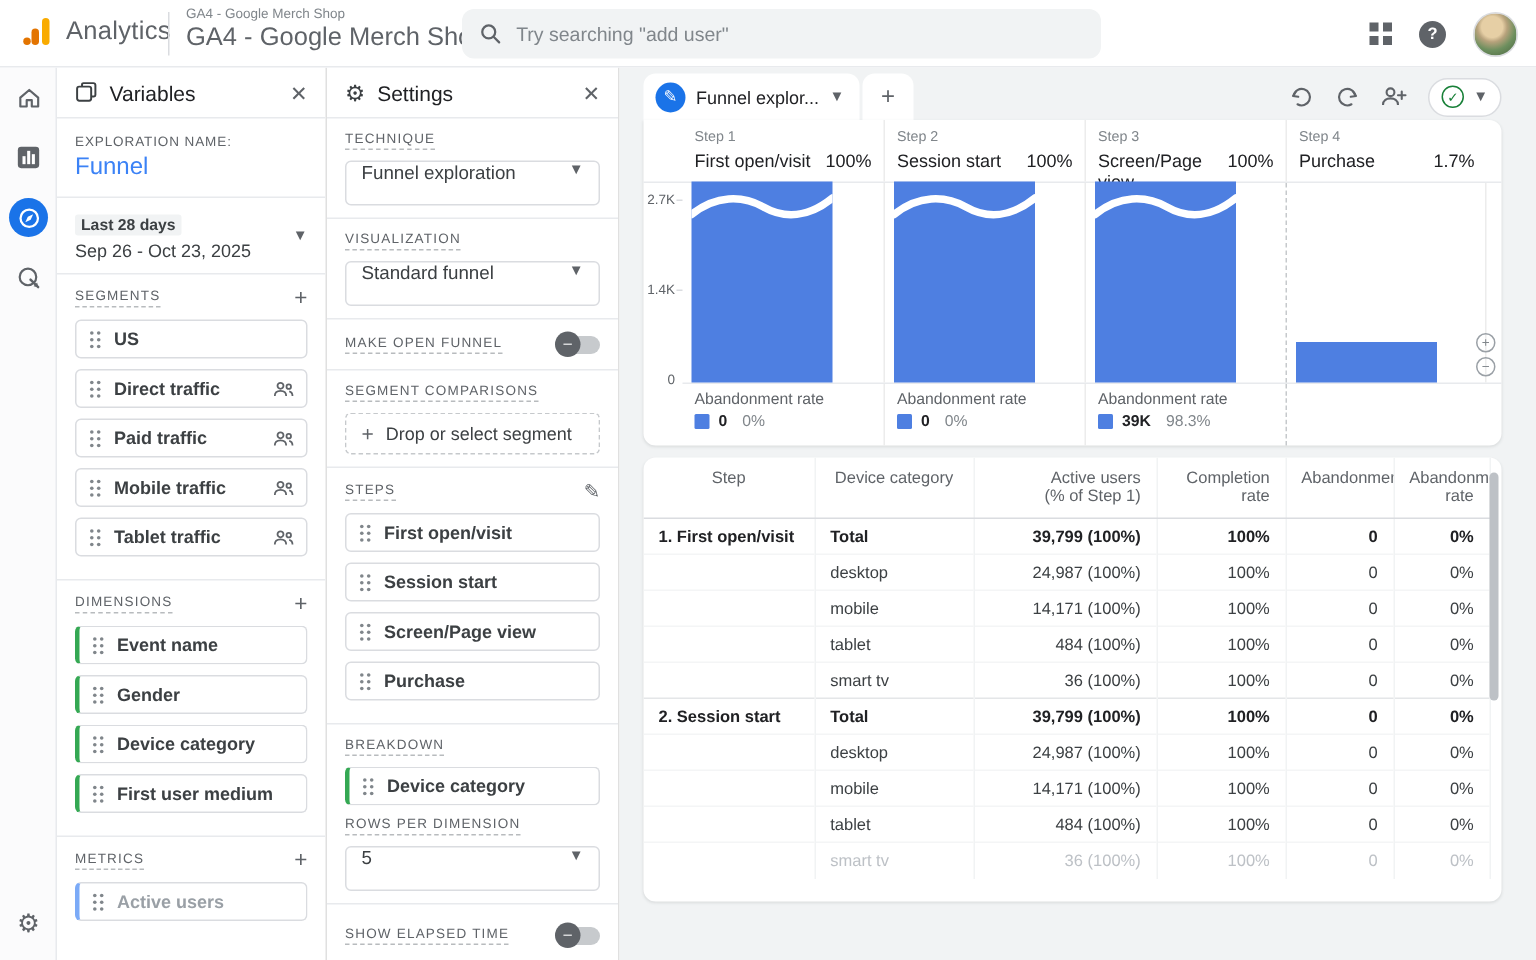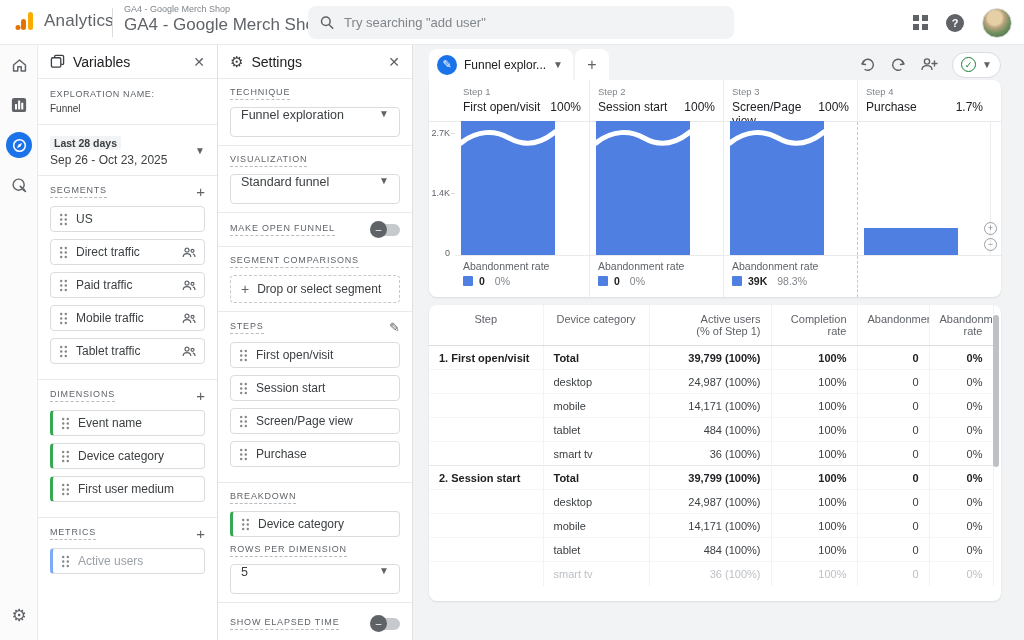--- a/index.html
+++ b/index.html
@@ -47,29 +47,29 @@
     border-bottom:1px solid #e8eaed; }
   .panel-title { font-size:14px; color:#202124; flex:1; }
   .close-x { font-size:14px; color:#5f6368; cursor:pointer; }
   .sect { padding:8px 12px 8px 12px; border-bottom:1px solid #e8eaed; }
   .sect-label-row { display:flex; align-items:center; justify-content:space-between; margin-bottom:7px; }
   .sect-label { font-size:9px; letter-spacing:.8px; color:#5f6368; text-transform:uppercase;
     border-bottom:1px dashed #b8bbbe; padding-bottom:2px; }
   .plus-btn { font-size:15px; color:#5f6368; line-height:1; cursor:pointer; }
   .pencil-btn { font-size:13px; color:#5f6368; cursor:pointer; }
   .expl-label { font-size:9px; letter-spacing:.6px; color:#5f6368; margin-bottom:4px; }
-  .expl-name { font-size:10px; color:#404040; }
+  .expl-name { font-size:16px; color:#3b82f6; }
   .date-row { display:flex; align-items:center; }
   .date-pill { display:inline-block; font-size:10.5px; font-weight:bold; color:#3c4043;
     background:#f1f3f4; padding:1px 4px; border-radius:2px; margin-bottom:3px; }
   .date-text { font-size:12px; color:#3c4043; }
   .caret { color:#5f6368; font-size:10px; margin-left:auto; }
   .chip { display:flex; align-items:center; height:26px; border:1px solid #dadce0; border-radius:4px;
     padding:0 8px; gap:8px; margin-bottom:7px; background:#fff; position:relative; }
-  .chip .clabel { font-size:12px; color:#3c4043; flex:1; white-space:nowrap; overflow:hidden; }
+  .chip .clabel { font-size:12px; color:#3c4043; flex:1; white-space:nowrap; overflow:hidden;font-weight:bold; }
   .chip.dim { border-left:3px solid #34a853; }
   .chip.met { border-left:3px solid #7baaf7; }
   .chip.met .clabel { color:#9aa0a6; }
   .chip .people { margin-left:auto; display:flex; }
   .drag { display:flex; }
   .dd { height:30px; border:1px solid #dadce0; border-radius:4px; display:flex; align-items:flex-start;
     padding:0 10px; font-size:12.5px; color:#3c4043; }
   .dd .caret { margin-left:auto; }
   .toggle-row { display:flex; align-items:center; padding:10px 12px; border-bottom:1px solid #e8eaed; gap:8px; }
   .toggle { position:relative; width:28px; height:12px; border-radius:7px; background:#c7cacd; margin-left:auto; flex:none; }
@@ -368,20 +368,35 @@
                   <circle cx="2.2" cy="2" r="1.2"></circle>
                   <circle cx="6.8" cy="2" r="1.2"></circle>
                   <circle cx="2.2" cy="6.5" r="1.2"></circle>
                   <circle cx="6.8" cy="6.5" r="1.2"></circle>
                   <circle cx="2.2" cy="11" r="1.2"></circle>
                   <circle cx="6.8" cy="11" r="1.2"></circle>
                 </g>
               </svg>
             </span>
             <span class="clabel">Event name</span>
+          </div>
+          <div class="chip dim">
+            <span class="drag">
+              <svg width="9" height="13" viewBox="0 0 9 13">
+                <g fill="#80868b">
+                  <circle cx="2.2" cy="2" r="1.2"></circle>
+                  <circle cx="6.8" cy="2" r="1.2"></circle>
+                  <circle cx="2.2" cy="6.5" r="1.2"></circle>
+                  <circle cx="6.8" cy="6.5" r="1.2"></circle>
+                  <circle cx="2.2" cy="11" r="1.2"></circle>
+                  <circle cx="6.8" cy="11" r="1.2"></circle>
+                </g>
+              </svg>
+            </span>
+            <span class="clabel">Gender</span>
           </div>
           <div class="chip dim">
             <span class="drag">
               <svg width="9" height="13" viewBox="0 0 9 13">
                 <g fill="#80868b">
                   <circle cx="2.2" cy="2" r="1.2"></circle>
                   <circle cx="6.8" cy="2" r="1.2"></circle>
                   <circle cx="2.2" cy="6.5" r="1.2"></circle>
                   <circle cx="6.8" cy="6.5" r="1.2"></circle>
                   <circle cx="2.2" cy="11" r="1.2"></circle>

